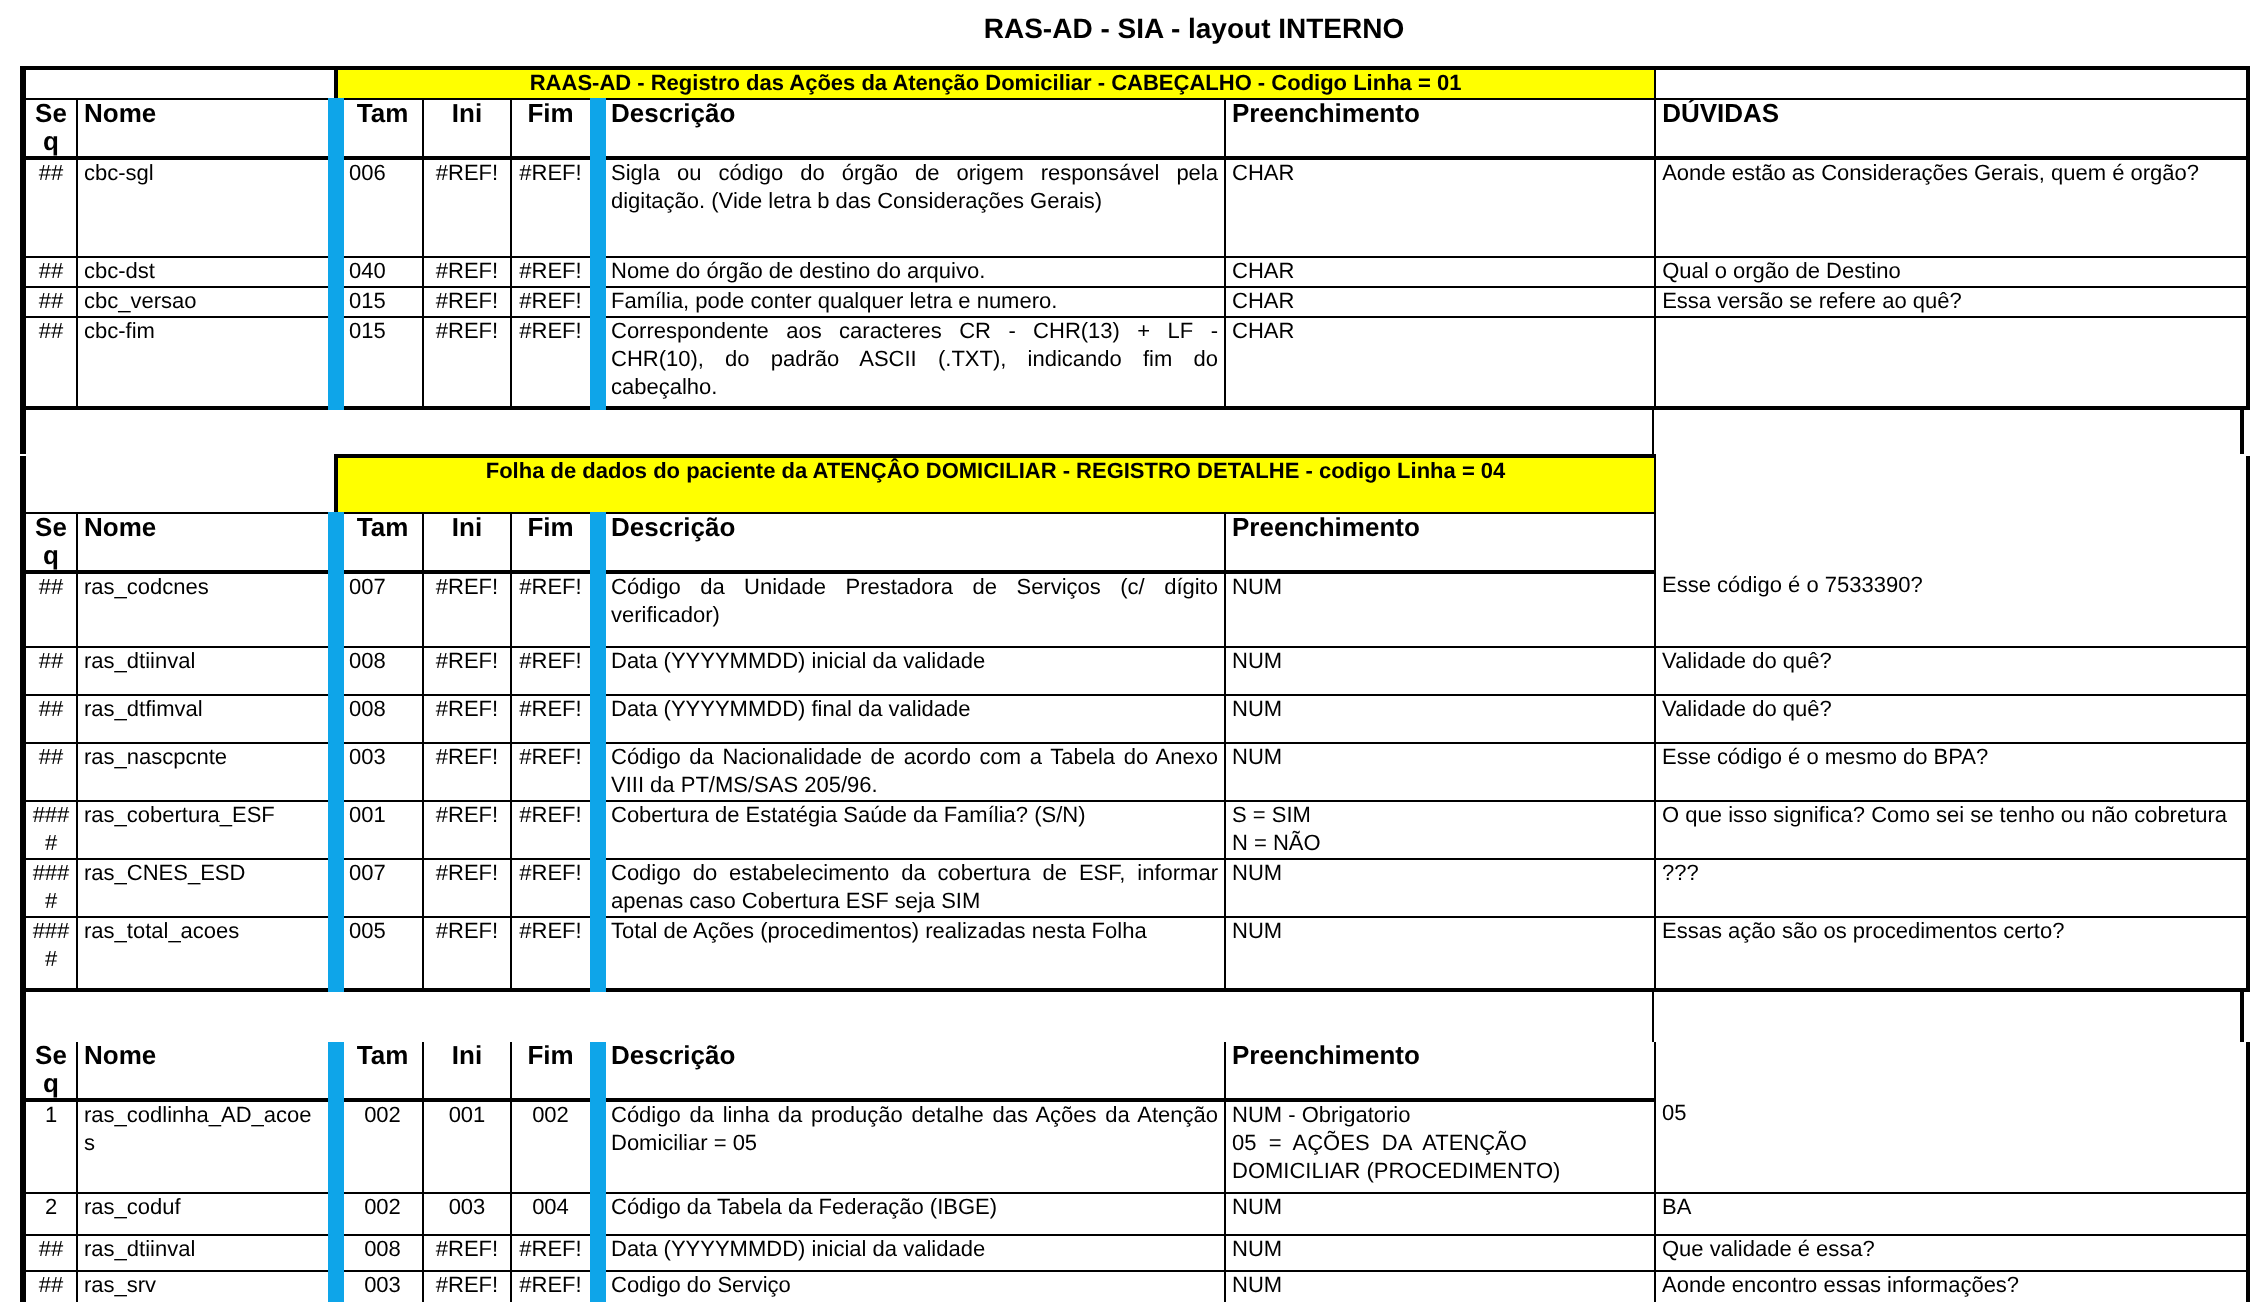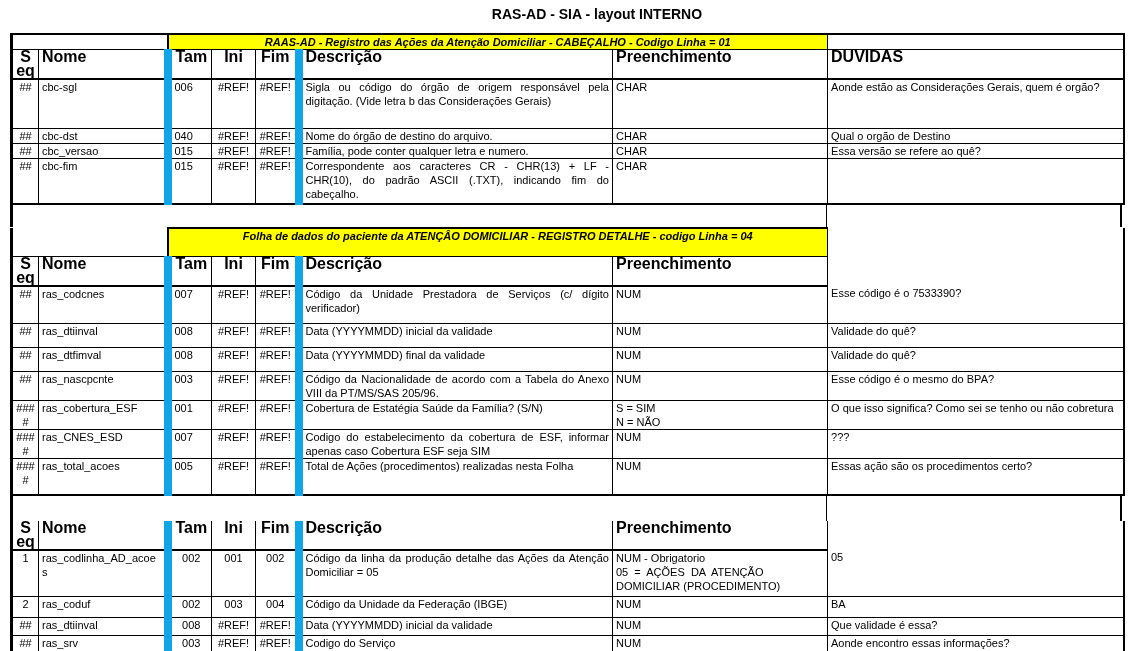--- a/index.html
+++ b/index.html
@@ -12,25 +12,25 @@
   .tbl td{border-right:1px solid #000;border-bottom:1px solid #000;
           padding:0 3px;vertical-align:top;font-size:11px;line-height:14px;
           overflow:hidden;word-wrap:break-word;}
   .tbl td:first-child{border-left:3px solid #000;}
   .tbl td:last-child{border-right:2px solid #000;}
   
   .bl2{border-left:8px solid #0ea5e9;}
   
   .ycapL{border-bottom:1px solid #000;}
   .yellow{background:#ffff00;font-weight:bold;text-align:center;font-size:12.5px;
-          line-height:15px;border-left:2px solid #000;border-bottom:2px solid #000;font-style:italic;}
+          line-height:15px;border-left:2px solid #000;border-bottom:2px solid #000;}
   .top2{border-top:2px solid #000;}
   .nb{border-bottom:none !important;}
   
-  .hrow td{font-weight:bold;font-size:16px;border-bottom:2px solid #000;}
+  .hrow td{font-weight:bold;font-size:13px;border-bottom:2px solid #000;}
   .c{text-align:center;padding:0 1px;}
   .d{text-align:justify;}
   .p{white-space:pre-wrap;}
   .q{vertical-align:bottom;line-height:13px;padding-bottom:1px;}
   .lastrow td{border-bottom:2px solid #000;}
   
   .gap{position:relative;width:1112px;box-sizing:border-box;border-left:3px solid #000;}
   .gap .v1{position:absolute;left:813px;top:0;width:1px;height:100%;background:#000;}
   .gap .v2{position:absolute;left:1107px;top:0;width:2px;height:100%;background:#000;}
 </style>
@@ -255,21 +255,21 @@
 05  =  AÇÕES  DA  ATENÇÃO
 DOMICILIAR (PROCEDIMENTO)</td>
         <td class="q">05</td>
       </tr>
       <tr style="height:21px">
         <td class="c">2</td>
         <td>ras_coduf</td>
         <td class="c bl2">002</td>
         <td class="c">003</td>
         <td class="c">004</td>
-        <td class="d bl2">Código da Unidade da Federação (IBGE)</td>
+        <td class="d bl2">Código da Tabela da Federação (IBGE)</td>
         <td class="p">NUM</td>
         <td class="q">BA</td>
       </tr>
       <tr style="height:18px">
         <td class="c">##</td>
         <td>ras_dtiinval</td>
         <td class="c bl2">008</td>
         <td class="c">#REF!</td>
         <td class="c">#REF!</td>
         <td class="d bl2">Data (YYYYMMDD) inicial da validade</td>

